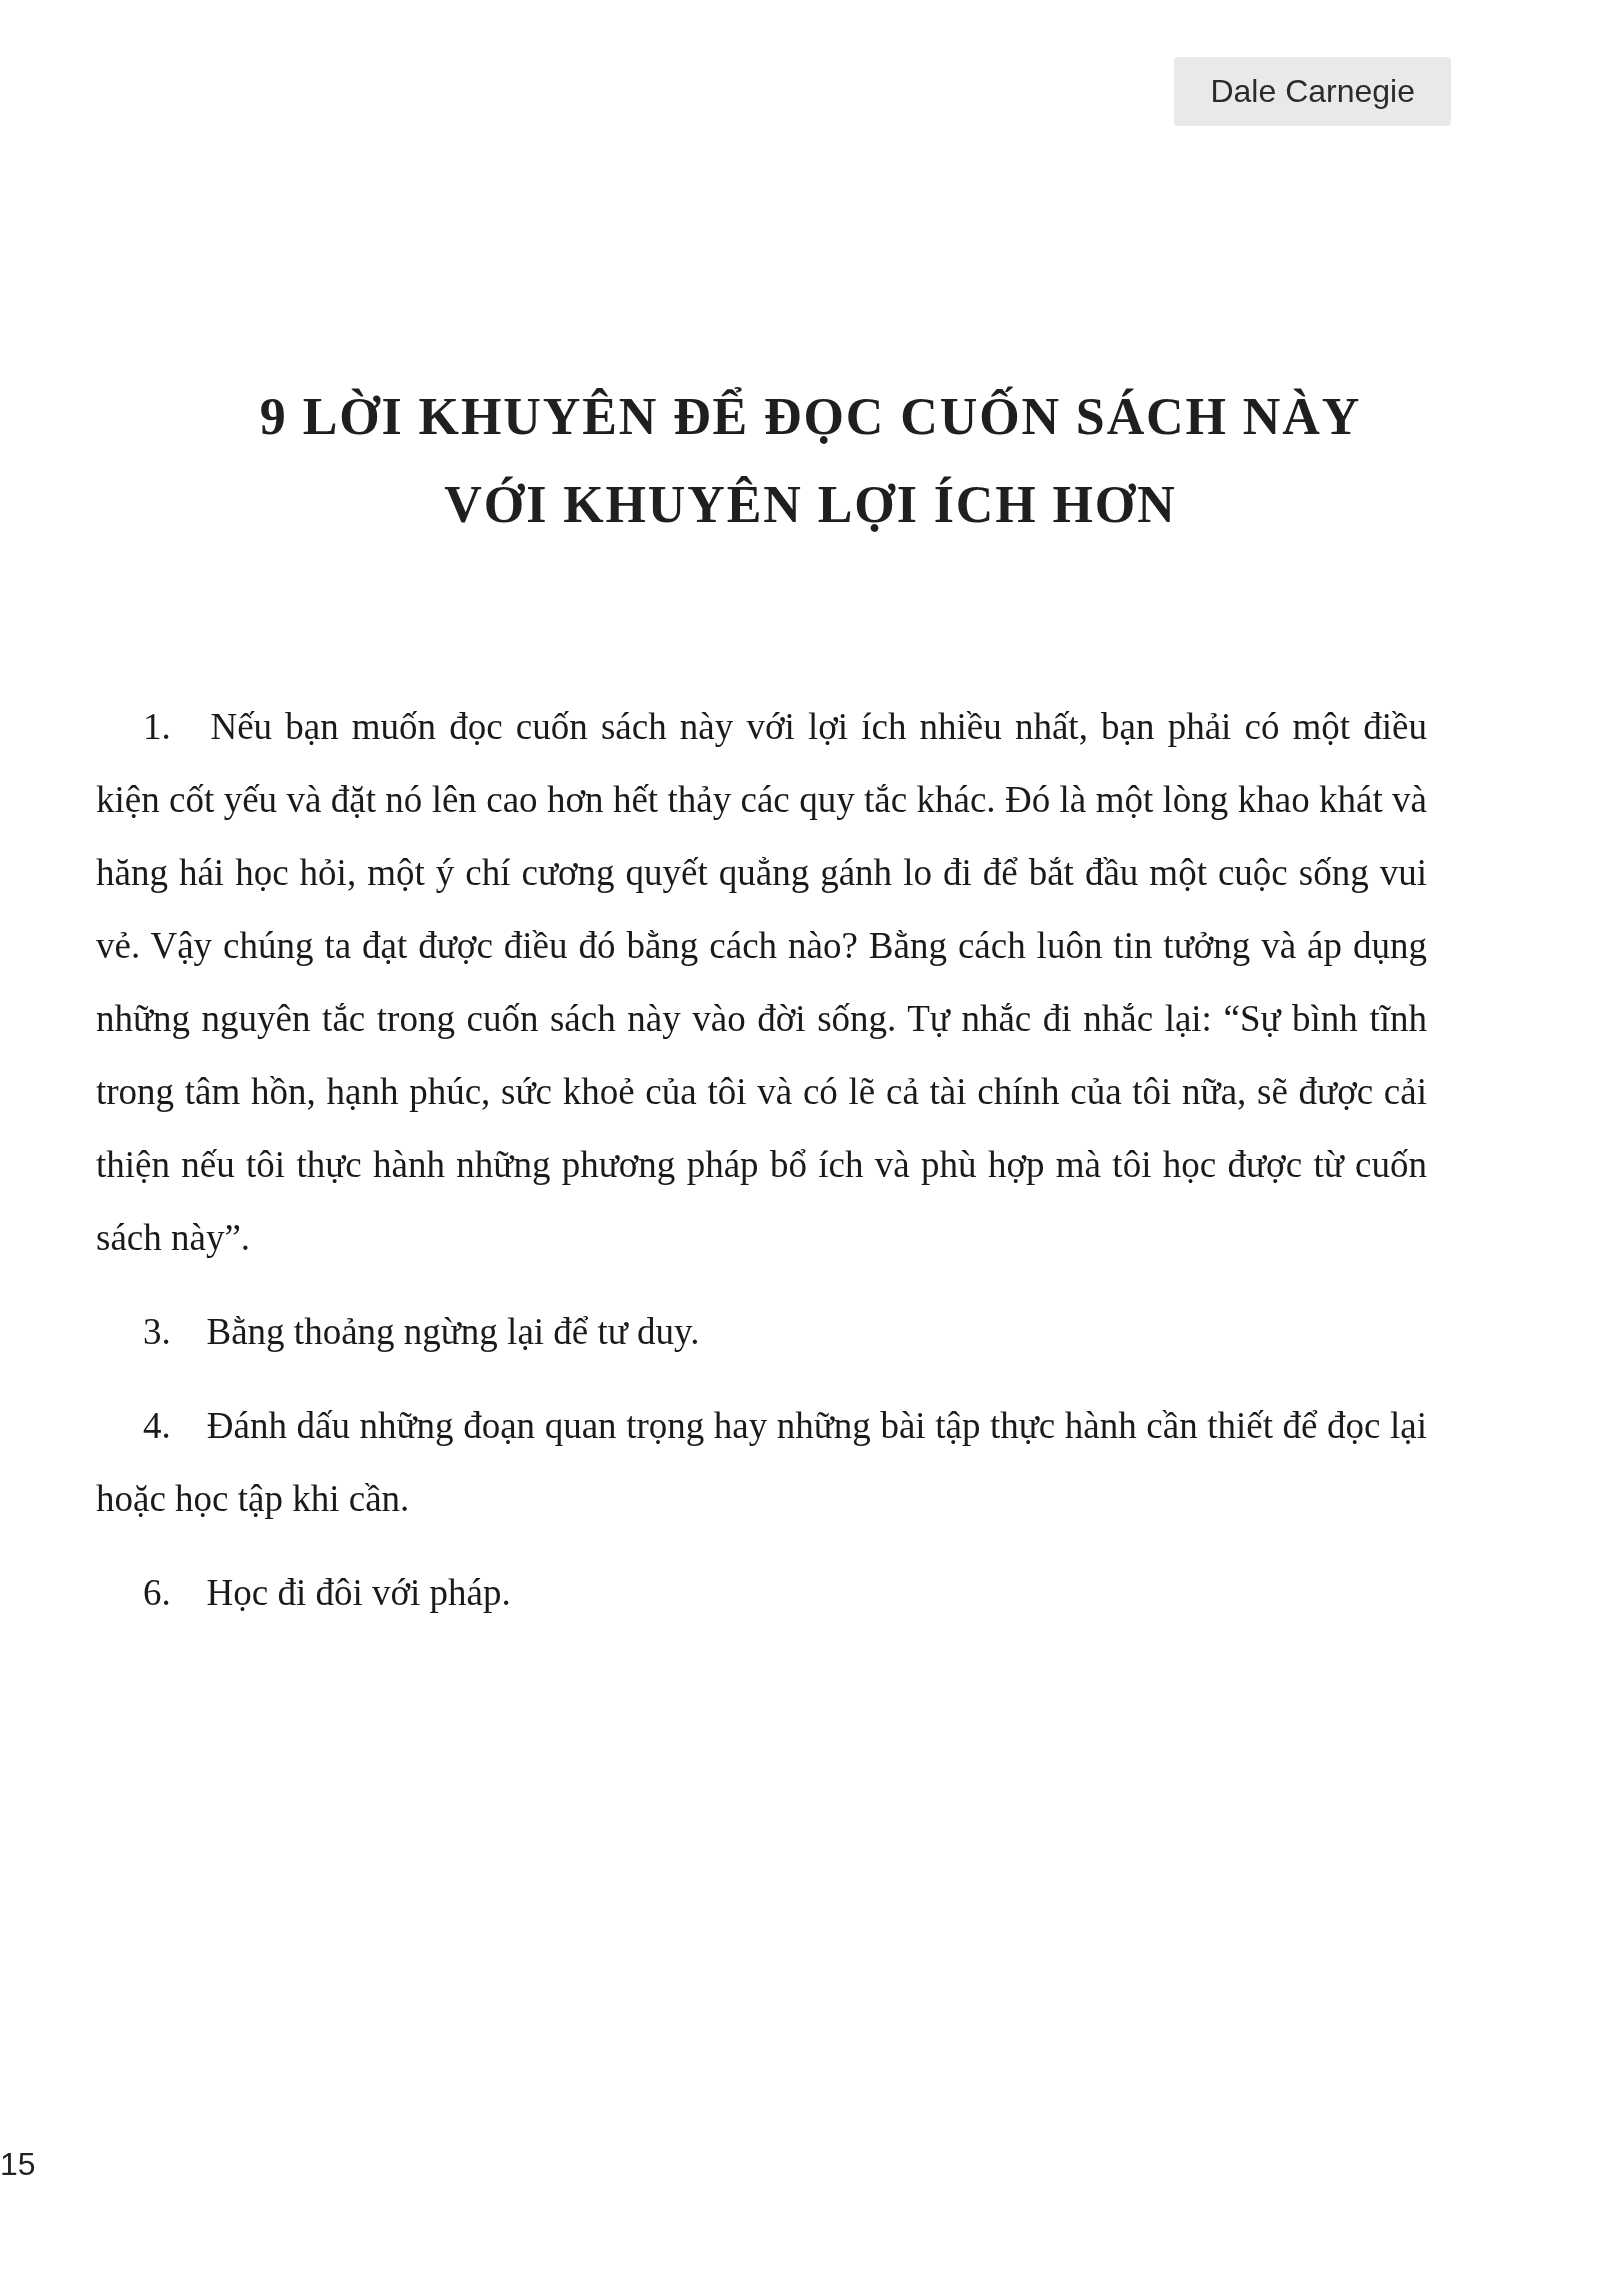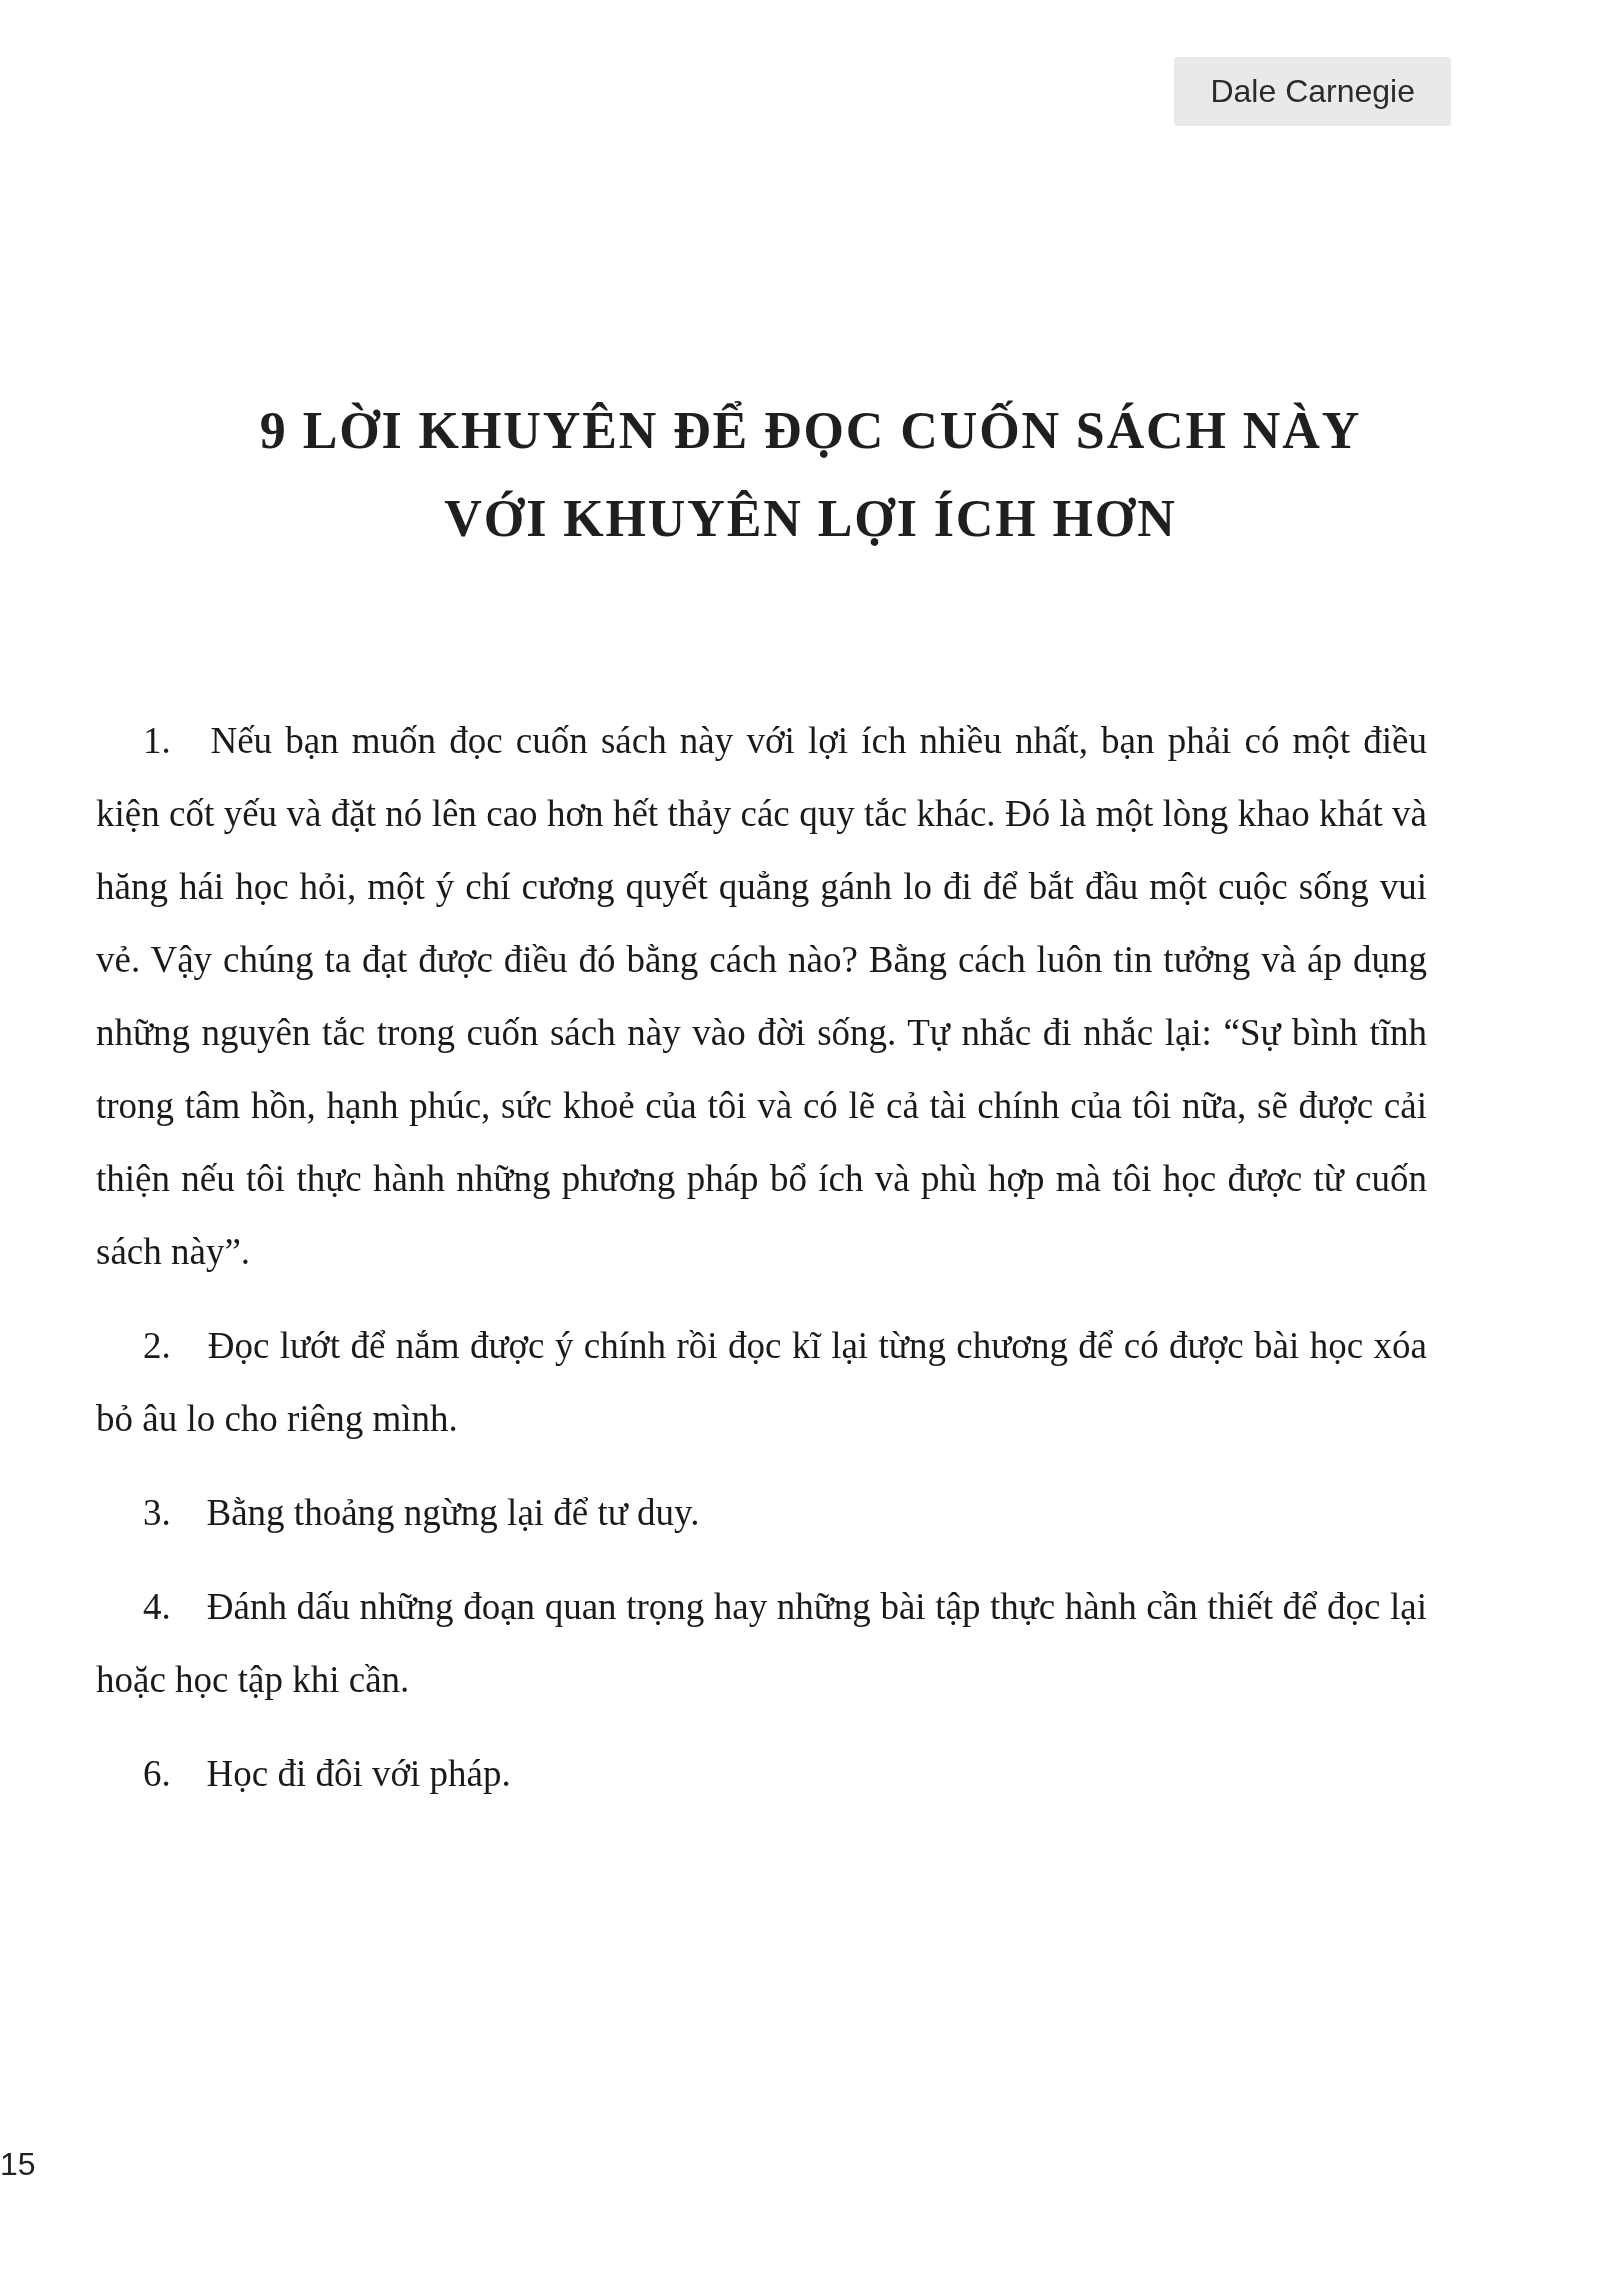--- a/index.html
+++ b/index.html
@@ -24,21 +24,21 @@
     right: 170px;
     background: #e9e9e9;
     border-radius: 3.8px;
     padding: 17px 36px;
     font-family: "Liberation Sans", "DejaVu Sans", sans-serif;
     font-size: 32px;
     line-height: 1.1;
     color: #2b2b2b;
   }
   .chapter-title {
-    margin: 18px;
+    margin: 4px;
     padding: 369px 151px 0 151px;
     text-align: center;
     font-size: 52px;
     font-weight: bold;
     line-height: 1.7;
     letter-spacing: 1.9px;
     color: #1f1f1f;
   }
   .title-line {
     display: block;
@@ -82,24 +82,20 @@
     <span class="title-line">VỚI KHUYÊN LỢI ÍCH HƠN</span>
   </h1>
 
   <div class="body-text">
 
     <p class="para">
       <span class="num">1.</span>
       <span class="txt">Nếu bạn muốn đọc cuốn sách này với lợi ích nhiều nhất, bạn phải có một điều kiện cốt yếu và đặt nó lên cao hơn hết thảy các quy tắc khác. Đó là một lòng khao khát và hăng hái học hỏi, một ý chí cương quyết quẳng gánh lo đi để bắt đầu một cuộc sống vui vẻ. Vậy chúng ta đạt được điều đó bằng cách nào? Bằng cách luôn tin tưởng và áp dụng những nguyên tắc trong cuốn sách này vào đời sống. Tự nhắc đi nhắc lại: “Sự bình tĩnh trong tâm hồn, hạnh phúc, sức khoẻ của tôi và có lẽ cả tài chính của tôi nữa, sẽ được cải thiện nếu tôi thực hành những phương pháp bổ ích và phù hợp mà tôi học được từ cuốn sách này”.</span>
     </p>
 
-    <p class="para">
-      <span class="num">2.</span>
-      <span class="txt">Đọc lướt để nắm được ý chính rồi đọc kĩ lại từng chương để có được bài học xóa bỏ âu lo cho riêng mình.</span>
-    </p>
 
     <p class="para">
       <span class="num">3.</span>
       <span class="txt">Bằng thoảng ngừng lại để tư duy.</span>
     </p>
 
     <p class="para">
       <span class="num">4.</span>
       <span class="txt">Đánh dấu những đoạn quan trọng hay những bài tập thực hành cần thiết để đọc lại hoặc học tập khi cần.</span>
     </p>

